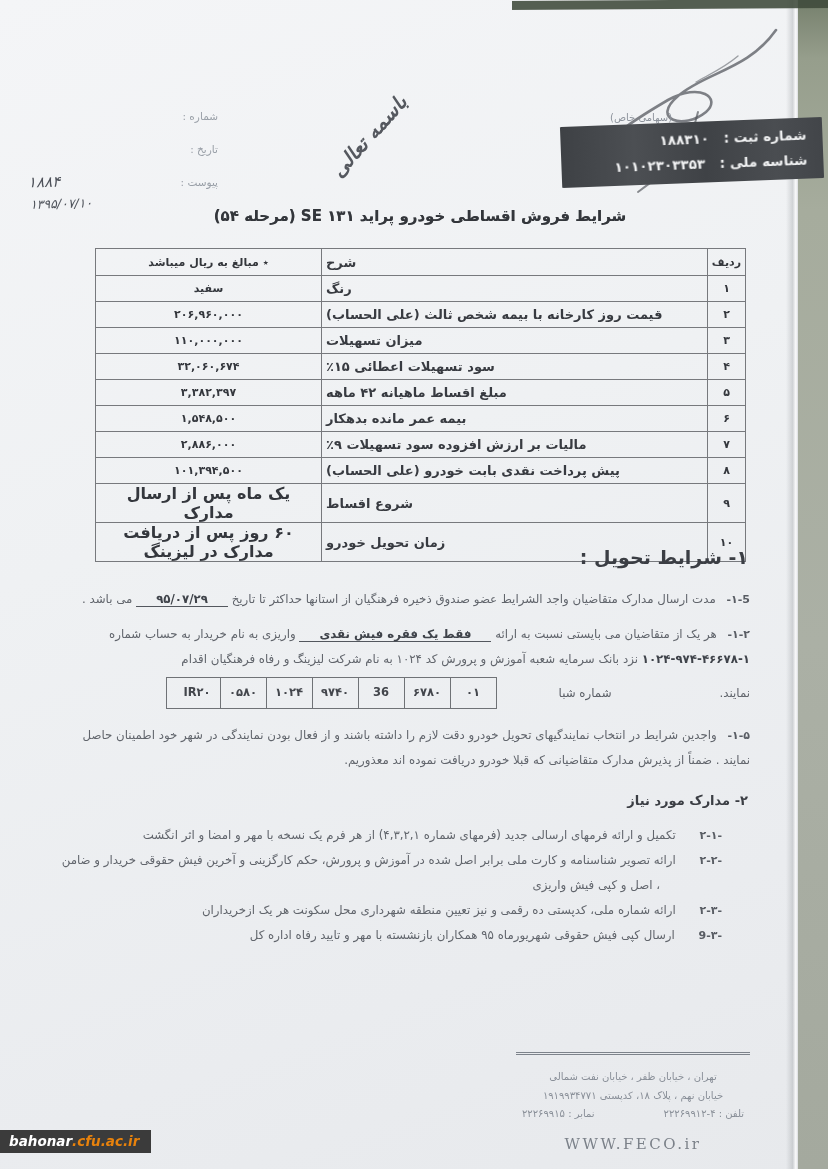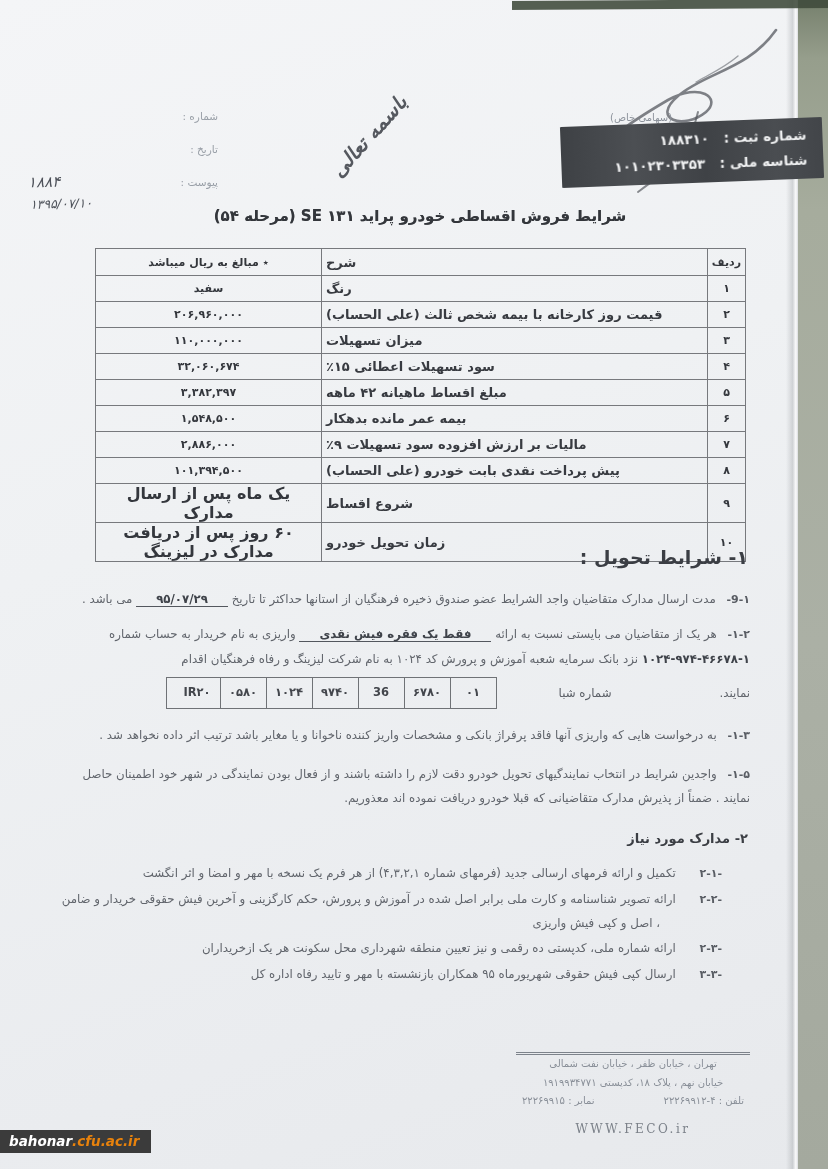--- a/index.html
+++ b/index.html
@@ -63,24 +63,24 @@
   .sheba-label{margin-left:62px;color:#5c6067;}
   .iban{display:flex;direction:rtl;border:1px solid #6f7276;}
   .iban span{width:45px;height:30px;display:flex;align-items:center;justify-content:center;
         border-left:1px solid #6f7276;font-size:11.5px;font-weight:600;color:#43464c;direction:ltr;}
   .iban span:last-child{border-left:none;padding-left:8px;}
   .items{padding-right:28px;margin-top:4px;}
   .item{padding-right:62px;text-indent:-62px;margin-bottom:1px;}
   .item .plabel{margin-left:20px;}
   
   .footer{position:absolute;top:1052px;left:516px;width:234px;border-top:3px double #7d838b;
-        padding-top:0;direction:rtl;text-align:center;color:#898f98;font-size:10px;
+        padding-top:13px;direction:rtl;text-align:center;color:#898f98;font-size:10px;
         line-height:1.85;filter:blur(.25px);}
   .tel-row{display:flex;justify-content:space-between;padding:0 6px;}
-  .website{margin-top:7px;font-family:"DejaVu Serif",serif;font-size:12px;letter-spacing:2.5px;
+  .website{margin-top:7px;font-family:"DejaVu Serif",serif;font-size:15px;letter-spacing:2.5px;
         color:#7b8189;direction:ltr;}
   
   .watermark{position:absolute;left:0;top:1130px;background:#3b3b3b;padding:3px 12px 4px 9px;
         display:flex;align-items:center;font-style:italic;font-weight:700;font-size:13.5px;}
   .wm-site{color:#ffffff;}
   .wm-domain{color:#e8820c;}
 </style>
 </head>
 <body>
 
@@ -193,21 +193,21 @@
       <td class="c-val small">۶۰ روز پس از دریافت مدارک در لیزینگ</td>
     </tr>
   </tbody>
     </table>
 
   <div class="content">
 
     <div class="h-sec">۱- شرایط تحویل :</div>
 
     <p class="para">
-      <span class="plabel">9-۱-</span>
+      <span class="plabel">۱-5-</span>
       <span>مدت ارسال مدارک متقاضیان واجد الشرایط  عضو صندوق ذخیره فرهنگیان از استانها حداکثر تا تاریخ</span>
       <span class="strong uline num">۹۵/۰۷/۲۹</span>
       <span>می باشد .</span>
     </p>
 
     <p class="para" style="margin-bottom:2px;">
       <span class="plabel">۱-۲-</span>
       <span>هر یک از متقاضیان می بایستی نسبت به ارائه</span>
       <span class="strong uline">فقط یک فقره فیش نقدی</span>
       <span>واریزی به نام خریدار به حساب شماره</span>
@@ -222,24 +222,20 @@
         <span>۰۱</span>
         <span>۶۷۸۰</span>
         <span>36</span>
         <span>۹۷۴۰</span>
         <span>۱۰۲۴</span>
         <span>۰۵۸۰</span>
         <span>IR۲۰</span>
       </div>
     </div>
 
-    <p class="para" style="margin-bottom:14px;">
-      <span class="plabel">۱-۳-</span>
-      <span>به درخواست هایی که واریزی آنها فاقد پرفراژ بانکی و مشخصات واریز کننده ناخوانا و یا مغایر باشد ترتیب اثر داده نخواهد شد .</span>
-    </p>
 
 
     <p class="para">
       <span class="plabel">۱-۵-</span>
       <span>واجدین شرایط در انتخاب نمایندگیهای تحویل خودرو دقت لازم را داشته باشند و از فعال بودن نمایندگی در شهر خود اطمینان حاصل نمایند . ضمناً از پذیرش مدارک متقاضیانی که قبلا خودرو دریافت نموده اند معذوریم.</span>
     </p>
 
     <div class="h-sec2">۲- مدارک مورد نیاز</div>
 
     <div class="items">
@@ -249,21 +245,21 @@
       </div>
       <div class="item">
         <span class="plabel num">۲-۲-</span>
         <span>ارائه تصویر شناسنامه و کارت ملی برابر اصل شده در آموزش و پرورش، حکم کارگزینی و آخرین فیش حقوقی خریدار و ضامن ، اصل و کپی فیش واریزی</span>
       </div>
       <div class="item">
         <span class="plabel num">۲-۳-</span>
         <span>ارائه شماره ملی، کدپستی ده رقمی و نیز تعیین منطقه شهرداری محل سکونت هر یک  ازخریداران</span>
       </div>
       <div class="item">
-        <span class="plabel num">۳-۳-</span>
+        <span class="plabel num">9-۳-</span>
         <span>ارسال کپی فیش حقوقی شهریورماه ۹۵ همکاران بازنشسته با مهر و تایید رفاه اداره کل</span>
       </div>
     </div>
   </div>
 
   <div class="footer">
     <div>تهران ، خیابان ظفر ، خیابان نفت شمالی</div>
     <div>خیابان نهم ، پلاک ۱۸، کدپستی ۱۹۱۹۹۳۴۷۷۱</div>
     <div class="tel-row">
       <span>تلفن : ۴-۲۲۲۶۹۹۱۲</span>

